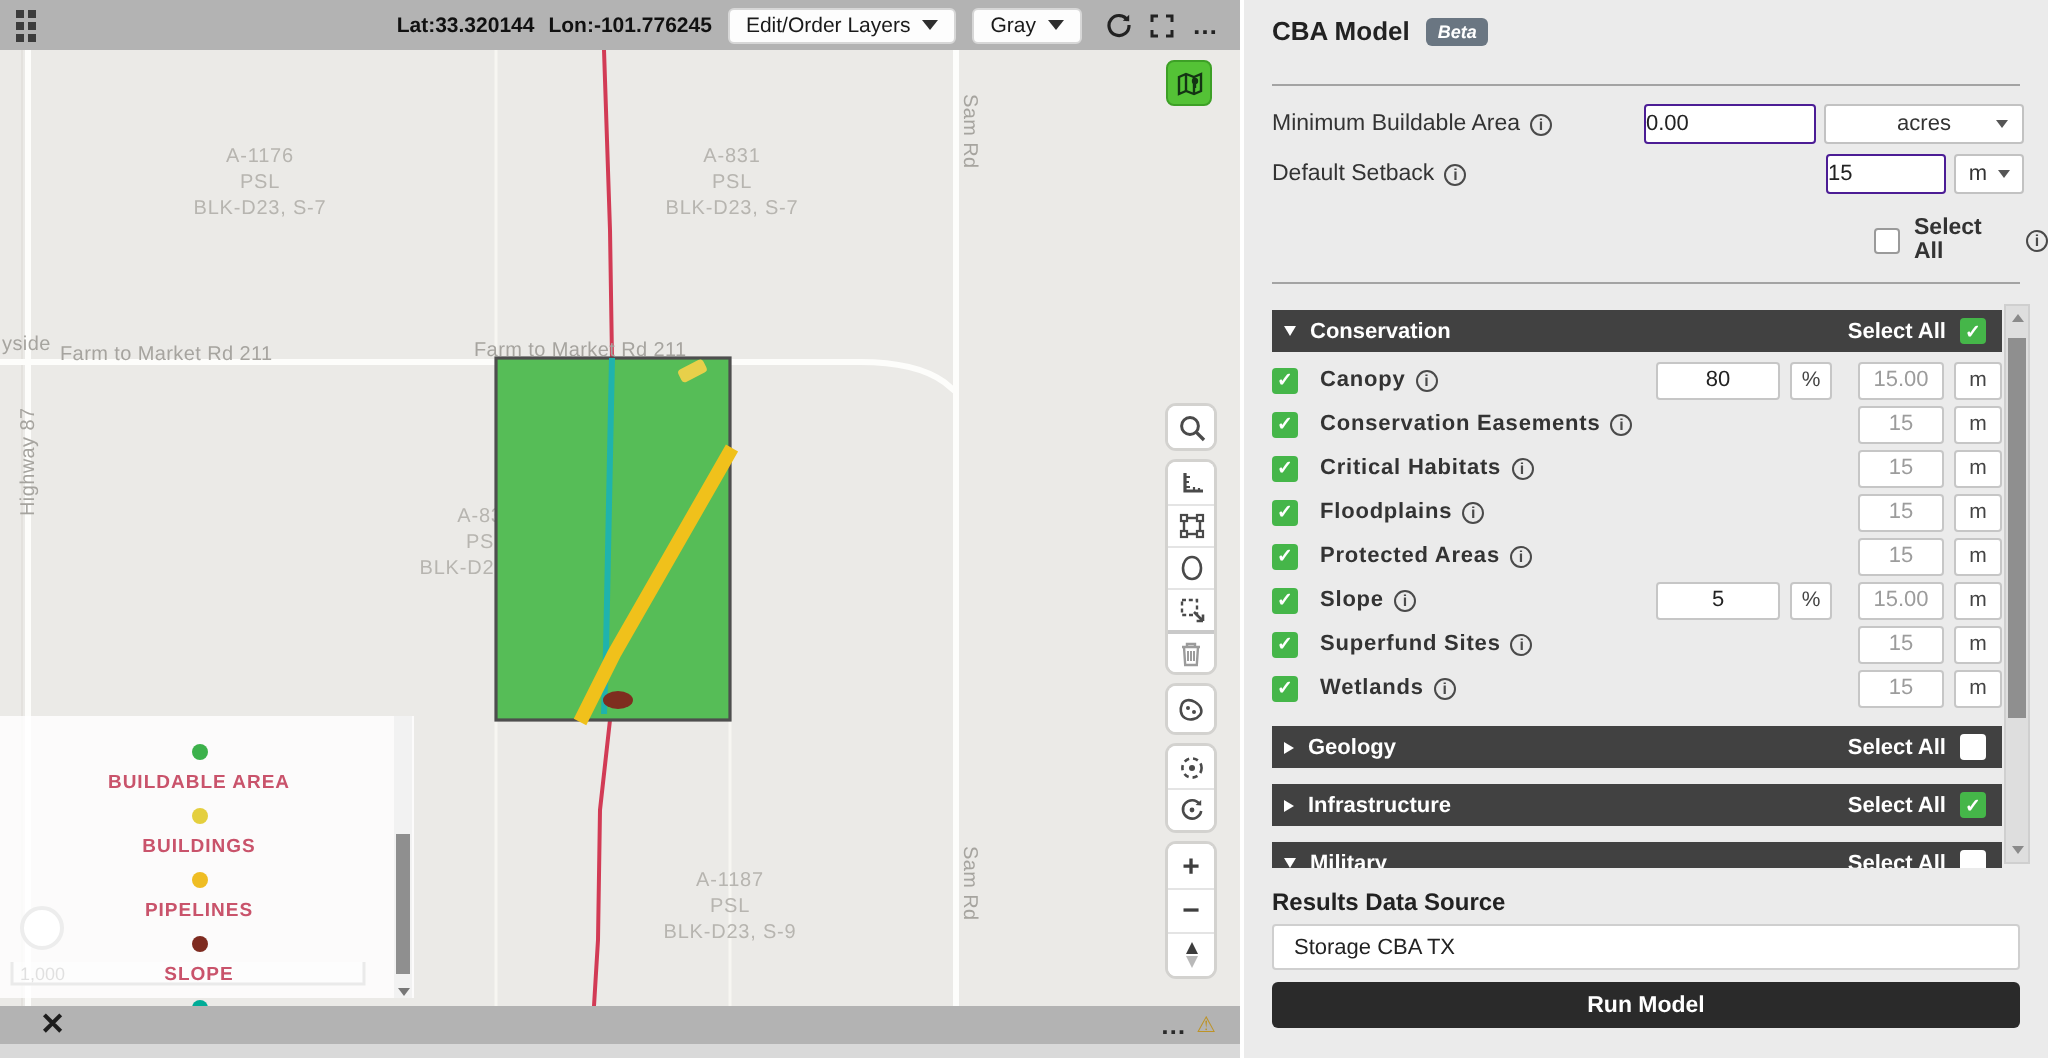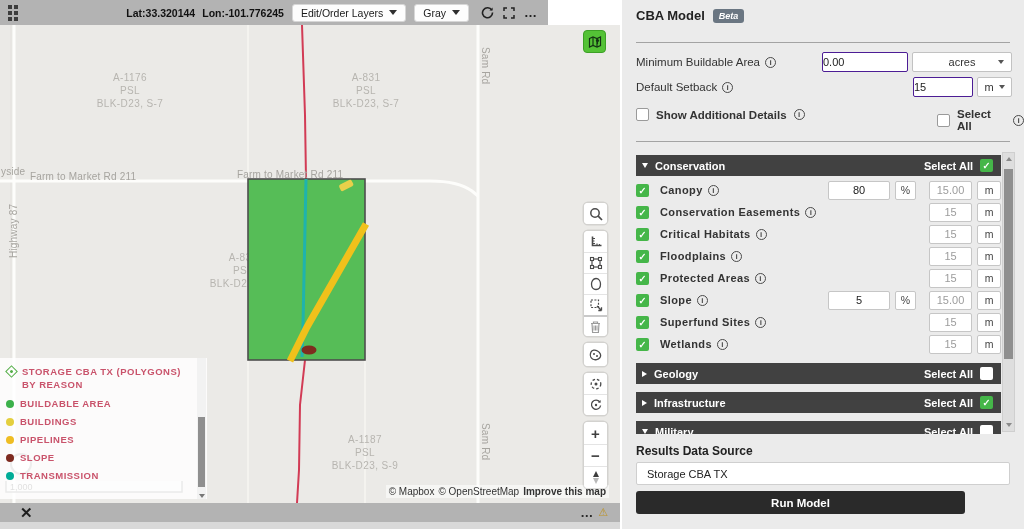--- a/index.html
+++ b/index.html
@@ -1,42 +1,42 @@
 <!DOCTYPE html>
 <html><head>
 <meta charset="utf-8">
 <style>
   html,body{margin:0;padding:0;background:#fff;}
   *{box-sizing:border-box;}
   #app{position:relative;width:1024px;height:529px;font-family:"Liberation Sans",sans-serif;overflow:hidden;background:#fff;-webkit-font-smoothing:antialiased;}
 
   
   #left{position:absolute;left:0;top:0;width:620px;height:529px;}
-  #topbar{position:absolute;left:0;top:0;width:548px;height:25px;background:#b3b3b3;display:flex;align-items:center;z-index:5;}
+  #topbar{position:absolute;left:0;top:0;width:620px;height:25px;background:#b3b3b3;display:flex;align-items:center;z-index:5;}
   #drag-handle{margin-left:8px;display:grid;grid-template-columns:repeat(2,4px);grid-gap:2px;}
   #drag-handle i{width:4px;height:4px;background:#3c3c3c;display:block;}
   #coords{margin-left:auto;font-size:10.5px;font-weight:bold;color:#111;display:flex;gap:7px;white-space:nowrap;}
   .tb-btn{height:18px;background:#fdfdfd;border:1px solid #d7d7d7;border-radius:3px;font-size:10.5px;color:#1a1a1a;display:flex;align-items:center;gap:6px;padding:0 8px;margin-left:8px;cursor:pointer;}
   .tri-down{width:0;height:0;border-left:4px solid transparent;border-right:4px solid transparent;border-top:5px solid #2e2e2e;}
   #tb-icons{display:flex;align-items:center;gap:9px;margin:0 10px 0 12px;color:#222;}
   #tb-icons svg{display:block;}
   #tb-more{font-size:13px;font-weight:bold;letter-spacing:1px;line-height:10px;}
 
   
   #map{position:absolute;left:0;top:25px;width:620px;height:478px;background:#ebeae7;overflow:hidden;}
   #mapsvg{position:absolute;left:0;top:0;}
   .plabel{fill:#b7b5b0;font-size:10px;letter-spacing:.4px;}
   .rlabel{fill:#a6a49f;font-size:10px;letter-spacing:.2px;}
 
   
   #legend{position:absolute;left:0;top:333px;width:207px;height:141px;background:rgba(255,255,255,.82);z-index:4;padding:7px 14px 4px 6px;}
   #legend-title{display:flex;gap:5px;font-size:9.5px;font-weight:bold;letter-spacing:.5px;color:#c9536b;line-height:13px;}
   .diamond{position:relative;flex:0 0 9px;width:9px;height:9px;margin:2px 1px 0 1px;border:1.5px solid #53ae47;transform:rotate(45deg);}
   .diamond i{position:absolute;left:1.5px;top:1.5px;width:3px;height:3px;background:#53ae47;border-radius:50%;}
-  .leg-item{display:flex;align-items:center;gap:6px;margin-top:7px;font-size:9.5px;font-weight:bold;letter-spacing:.5px;color:#c9536b;}
+  .leg-item{display:flex;align-items:center;gap:6px;margin-top:7px;font-size:9.5px;font-weight:bold;letter-spacing:.5px;color:#c9536b;flex-direction:column;}
   .leg-dot{width:8px;height:8px;border-radius:50%;flex:0 0 8px;}
   #legend-scroll{position:absolute;right:1px;top:0;width:9px;height:141px;background:#f2f2f2;}
   #legend-thumb{position:absolute;left:1px;top:59px;width:7px;height:70px;background:#8f8f8f;}
   #legend-arrow{position:absolute;left:2px;bottom:1px;width:0;height:0;border-left:3px solid transparent;border-right:3px solid transparent;border-top:4px solid #777;}
 
   
   .tool-col{position:absolute;left:584px;width:23px;z-index:4;}
   .tool-group{background:#fff;border-radius:4px;box-shadow:0 0 0 1.5px rgba(0,0,0,.10);margin-bottom:7px;overflow:hidden;}
   .tool-btn{width:23px;height:21px;display:flex;align-items:center;justify-content:center;cursor:pointer;background:#fff;}
   .tool-btn + .tool-btn{border-top:1px solid #e4e4e4;}
@@ -97,21 +97,21 @@
   .unit{height:19px;background:#fff;border:1px solid #c6c6c6;border-radius:2px;display:flex;align-items:center;justify-content:center;font-size:10.5px;color:#444;}
   .unit.pct{width:21px;margin-right:8px;}
   .unit.m{width:24px;}
   #sections-scrollbar{position:absolute;right:11px;top:2px;width:13px;height:280px;background:#dedede;border:1px solid #cfcfcf;}
   #ssb-thumb{position:absolute;left:1px;top:16px;width:9px;height:190px;background:#8f8f8f;}
   .ssb-arr-up{position:absolute;left:3px;top:4px;width:0;height:0;border-left:3px solid transparent;border-right:3px solid transparent;border-bottom:4px solid #8a8a8a;}
   .ssb-arr-dn{position:absolute;left:3px;bottom:4px;width:0;height:0;border-left:3px solid transparent;border-right:3px solid transparent;border-top:4px solid #8a8a8a;}
 
   #results-label{position:absolute;left:14px;top:444px;font-weight:bold;font-size:12px;color:#222;}
   #results-input{position:absolute;left:14px;top:462px;width:374px;height:23px;border:1px solid #cfcfcf;border-radius:2px;background:#fff;font-family:"Liberation Sans",sans-serif;font-size:11px;color:#222;padding:0 10px;text-align:left;}
-  #run-btn{position:absolute;left:14px;top:491px;width:329px;height:23px;background:#2a2a2a;color:#fff;border:none;border-radius:3px;font-family:"Liberation Sans",sans-serif;font-size:11.5px;font-weight:bold;cursor:pointer;}
+  #run-btn{position:absolute;left:14px;top:491px;width:374px;height:23px;background:#2a2a2a;color:#fff;border:none;border-radius:3px;font-family:"Liberation Sans",sans-serif;font-size:11.5px;font-weight:bold;cursor:pointer;}
 </style>
 </head>
 <body>
 
 <div id="app">
 
   <div id="left">
 
     <div id="topbar">
       <span id="drag-handle">
@@ -291,26 +291,20 @@
           <div class="tool-btn" style="height:22px;">
             <span id="compass-ic">
                 <span class="up"></span>
                 <span class="dn"></span>
               </span>
           </div>
         </div>
       </div>
 
       <div id="legend">
-        <div id="legend-title">
-          <span class="diamond">
-              <i></i>
-            </span>
-          <span>STORAGE CBA TX (POLYGONS) BY REASON</span>
-        </div>
         <div class="leg-item">
             <span class="leg-dot" style="background: rgb(60, 177, 75);"></span>
             <span>BUILDABLE AREA</span>
           </div>
         <div class="leg-item">
             <span class="leg-dot" style="background: rgb(228, 207, 62);"></span>
             <span>BUILDINGS</span>
           </div>
         <div class="leg-item">
             <span class="leg-dot" style="background: rgb(239, 189, 35);"></span>
@@ -323,25 +317,20 @@
         <div class="leg-item">
             <span class="leg-dot" style="background: rgb(0, 172, 151);"></span>
             <span>TRANSMISSION</span>
           </div>
         <div id="legend-scroll">
             <span id="legend-thumb"></span>
             <span id="legend-arrow"></span>
           </div>
       </div>
 
-      <div id="attribution">
-        <span>© Mapbox</span>
-        <span>© OpenStreetMap</span>
-        <span class="bold">Improve this map</span>
-      </div>
     </div>
 
     <div id="bottombar">
       <span id="bb-close">✕</span>
       <span id="bb-right">
         <span id="bb-more">…</span>
         <span id="bb-warning">⚠</span>
       </span>
     </div>
     <div id="bottomstrip"></div>
@@ -367,25 +356,20 @@
     <div class="ctl-label" style="top:81px;">
       <span>Default Setback</span>
       <span class="info"></span>
     </div>
     <input class="txt-input" style="left: 291px; top: 77px; width: 60px;" value="15">
     <div class="sel small" style="left:355px;top:77px;width:35px;">
       <span>m</span>
       <span class="chev"></span>
     </div>
 
-    <div class="cb-row" style="left:14px;top:108px;">
-      <span class="cbx off"></span>
-      <span>Show Additional Details</span>
-      <span class="info"></span>
-    </div>
     <div class="cb-row" style="left:315px;top:108px;">
       <span class="cbx off"></span>
       <span>Select All</span>
       <span class="info"></span>
     </div>
 
     <div class="divider" style="top:141px;"></div>
 
     <div id="sections">
       <div style="height:5px;"></div>

